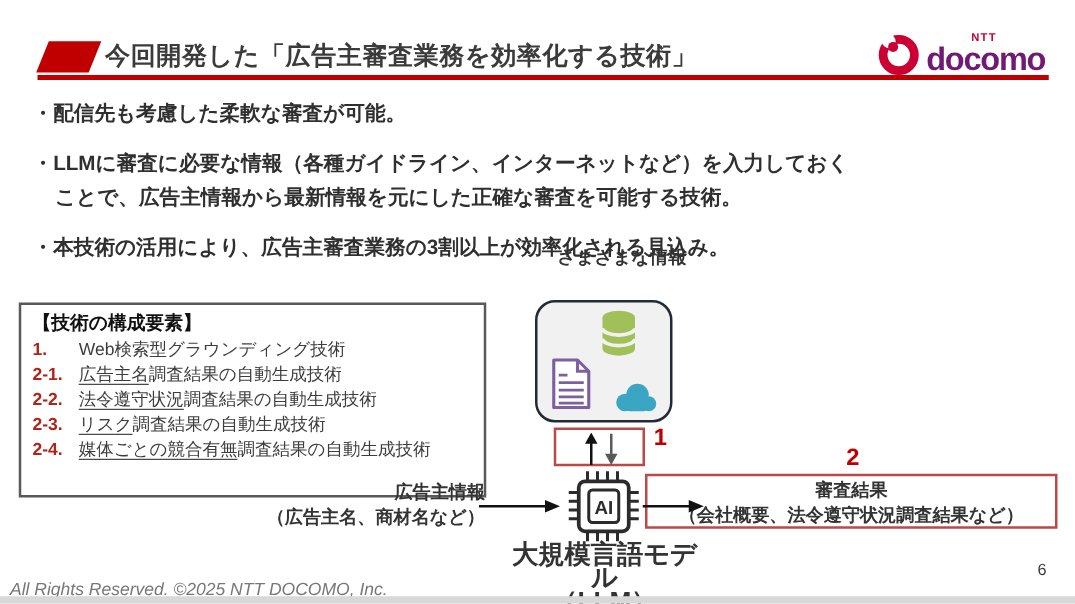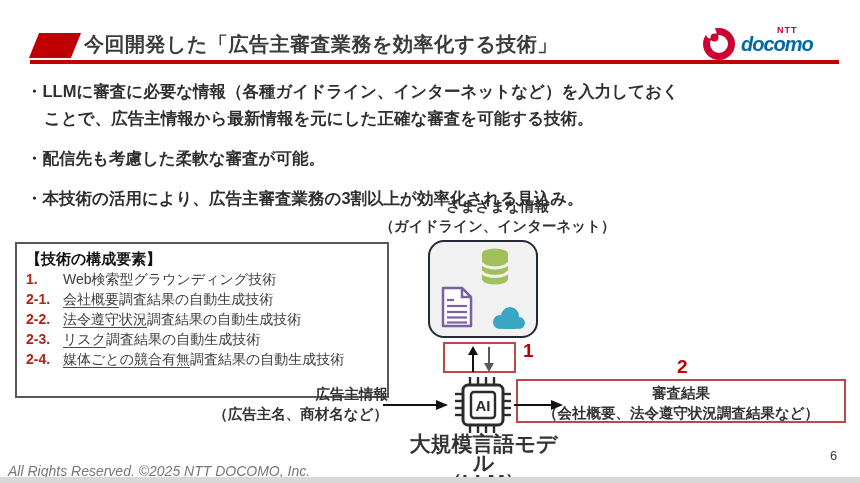--- a/index.html
+++ b/index.html
@@ -11,22 +11,22 @@
   
   .accent-shape { position:absolute; left:34px; top:33px; width:42px; height:25px;
     background:#C00000; transform:skewX(-22deg); }
   .page-title { position:absolute; left:84px; top:31px; font-size:20px; font-weight:bold;
     color:#3b3b3b; letter-spacing:0.5px; white-space:nowrap; }
   .title-underline { position:absolute; left:30px; top:60px; width:809px; height:4px; background:#C00000; }
   .logo { position:absolute; left:700px; top:24px; display:flex; align-items:flex-start; }
   .logo-word-wrap { position:relative; margin-left:3px; }
   .logo-ntt { position:absolute; left:36px; top:1px; font-size:9px; font-weight:bold;
     color:#CC0033; letter-spacing:1px; }
-  .logo-word { font-size:20px; font-weight:bold; color:#0369a1; letter-spacing:-1px;
-    line-height:1; padding-top:10px;font-style:italic; }
+  .logo-word { font-size:26px; font-weight:bold; color:#701a75; letter-spacing:-1px;
+    line-height:1; padding-top:10px; }
   
   .bullets { position:absolute; left:26px; top:78px; width:812px; font-size:16.5px;
     font-weight:bold; color:#2f2f2f; line-height:27px; }
   .bullet { padding-left:18px; text-indent:-18px; }
   .bullet + .bullet { margin-top:13px; }
   
   .components-box { position:absolute; left:15px; top:242px; width:374px; height:156px;
     border:2px solid #595959; background:#fff; padding:4px 8px 0 9px; }
   .components-title { font-size:15px; font-weight:bold; color:#111; line-height:21px; }
   .component-item { font-size:14px; color:#3d3d3d; line-height:20px; white-space:nowrap; }
@@ -78,53 +78,52 @@
       <circle cx="14.5" cy="13.5" r="4" fill="#CC0033"></circle>
     </svg>
     <div class="logo-word-wrap">
       <span class="logo-ntt">NTT</span>
       <div class="logo-word">docomo</div>
     </div>
   </div>
 
   <div class="bullets">
     <div class="bullet">
+      <span>・</span><span>配信先も考慮した柔軟な審査が可能。</span>
+    </div>
+    <div class="bullet">
       <span>・</span><span>LLMに審査に必要な情報（各種ガイドライン、インターネットなど）を入力しておく</span><br>
       <span>ことで、広告主情報から最新情報を元にした正確な審査を可能する技術。</span>
     </div>
     <div class="bullet">
-      <span>・</span><span>配信先も考慮した柔軟な審査が可能。</span>
-    </div>
-    <div class="bullet">
       <span>・</span><span>本技術の活用により、広告主審査業務の3割以上が効率化される見込み。</span>
     </div>
   </div>
 
   <div class="components-box">
     <div class="components-title">【技術の構成要素】</div>
     <div class="component-item">
       <span class="component-num">1.</span><span class="component-u"></span><span>Web検索型グラウンディング技術</span>
     </div>
     <div class="component-item">
-      <span class="component-num">2-1.</span><span class="component-u">会社概要</span><span>調査結果の自動生成技術</span>
+      <span class="component-num">2-1.</span><span class="component-u">広告主名</span><span>調査結果の自動生成技術</span>
     </div>
     <div class="component-item">
       <span class="component-num">2-2.</span><span class="component-u">法令遵守状況</span><span>調査結果の自動生成技術</span>
     </div>
     <div class="component-item">
       <span class="component-num">2-3.</span><span class="component-u">リスク</span><span>調査結果の自動生成技術</span>
     </div>
     <div class="component-item">
       <span class="component-num">2-4.</span><span class="component-u">媒体ごとの競合有無</span><span>調査結果の自動生成技術</span>
     </div>
   </div>
 
   <div class="info-label">
     <div>さまざまな情報</div>
-    <div>（ガイドライン、インターネット）</div>
   </div>
 
   <div class="sources-panel">
     <svg class="db-icon" width="30" height="38" viewBox="0 0 30 38">
       <path d="M2 6 v25 a13 5.5 0 0 0 26 0 V6" fill="#A2C05A"></path>
       <ellipse cx="15" cy="6" rx="13" ry="5.5" fill="#A2C05A"></ellipse>
       <path d="M2 14.5 a13 5.5 0 0 0 26 0" stroke="#f1f1f2" stroke-width="3" fill="none"></path>
       <path d="M2 23 a13 5.5 0 0 0 26 0" stroke="#f1f1f2" stroke-width="3" fill="none"></path>
     </svg>
     <svg class="doc-icon" width="34" height="42" viewBox="0 0 34 42">

